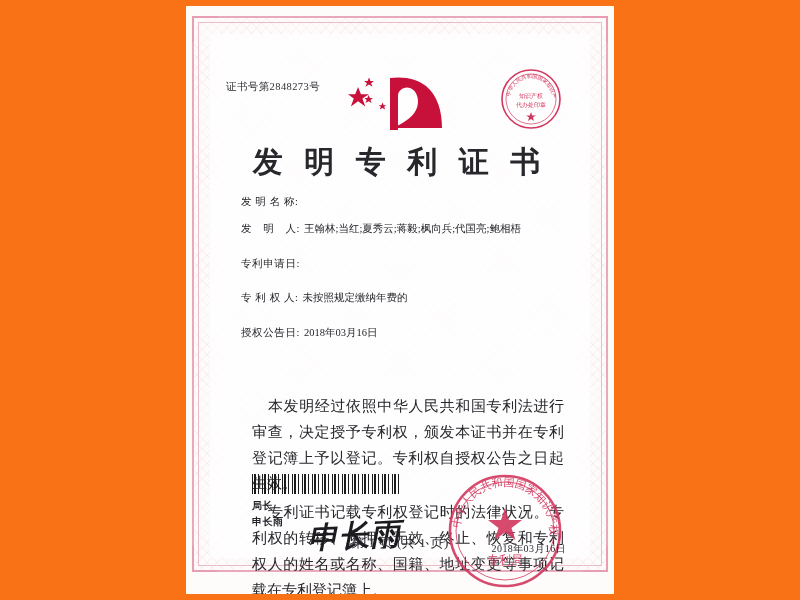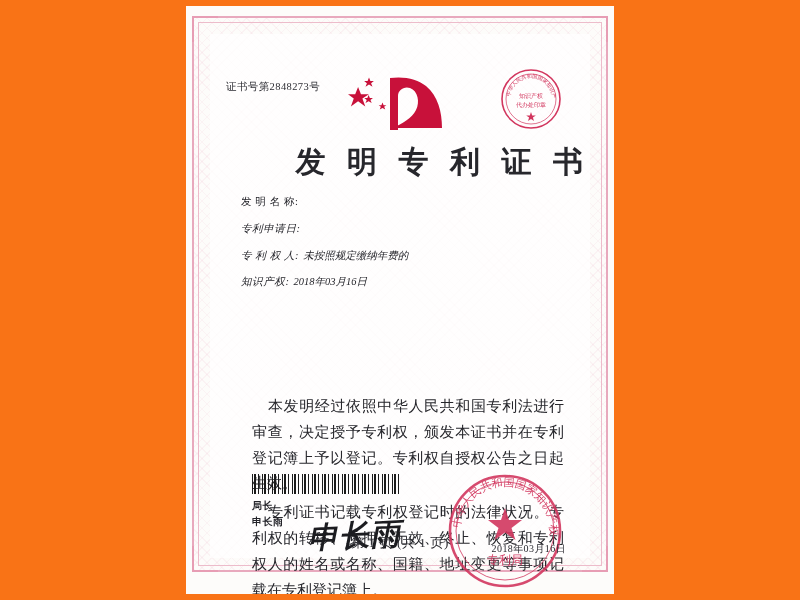--- a/index.html
+++ b/index.html
@@ -99,21 +99,21 @@
     width: 108px;
     height: 62px;
   }
 
   
   .title {
     position: absolute;
     left: 0;
     right: 0;
     top: 108px;
-    text-align: right;
+    text-align: center;
     font-size: 30px;
     font-weight: bold;
     color: #27272c;
     letter-spacing: 7px;
   }
 
   
   .fields {
     position: absolute;
     left: 31px;
@@ -131,21 +131,21 @@
   .field .lbl {
     flex: 0 0 auto;
     white-space: nowrap;
     letter-spacing: 0.6px;
   }
   .field .val {
     flex: 1 1 auto;
     margin-left: 4px;
     word-break: break-all;
   }
-  .field.gap-top { margin-top: 3px; font-style: italic; }
+  .field.gap-top { margin-top: 19px; }
 
   
   .body-text {
     position: absolute;
     left: 42px;
     right: 26px;
     top: 360px;
     font-size: 15px;
     line-height: 1.72;
     color: #26262b;
@@ -275,29 +275,33 @@
           <polygon points="31,44 32.2,47.4 35.8,47.4 32.9,49.6 34,53 31,50.9 28,53 29.1,49.6 26.2,47.4 29.8,47.4" fill="#d2365e"></polygon>
         </svg>
       </div>
 
       <div class="title">发 明 专 利 证 书</div>
 
       <div class="fields">
         <div class="field">
           <span class="lbl">发 明 名 称:</span>
         </div>
+        <div class="field">
+          <span class="lbl">发　明　人:</span>
+          <span class="val">王翰林;当红;夏秀云;蒋毅;枫向兵;代国亮;鲍相梧</span>
+        </div>
         <div class="field gap-top">
           <span class="lbl">专利申请日:</span>
         </div>
         <div class="field gap-top">
           <span class="lbl">专 利 权 人:</span>
           <span class="val">未按照规定缴纳年费的</span>
         </div>
         <div class="field gap-top">
-          <span class="lbl">知识产权:</span>
+          <span class="lbl">授权公告日:</span>
           <span class="val">2018年03月16日</span>
         </div>
       </div>
 
       <div class="body-text">
         <p>本发明经过依照中华人民共和国专利法进行审查，决定授予专利权，颁发本证书并在专利登记簿上予以登记。专利权自授权公告之日起生效。</p>
         <p>专利证书记载专利权登记时的法律状况。专利权的转移、质押、无效、终止、恢复和专利权人的姓名或名称、国籍、地址变更等事项记载在专利登记簿上。</p>
       </div>
 
       <div class="barcode"></div>

